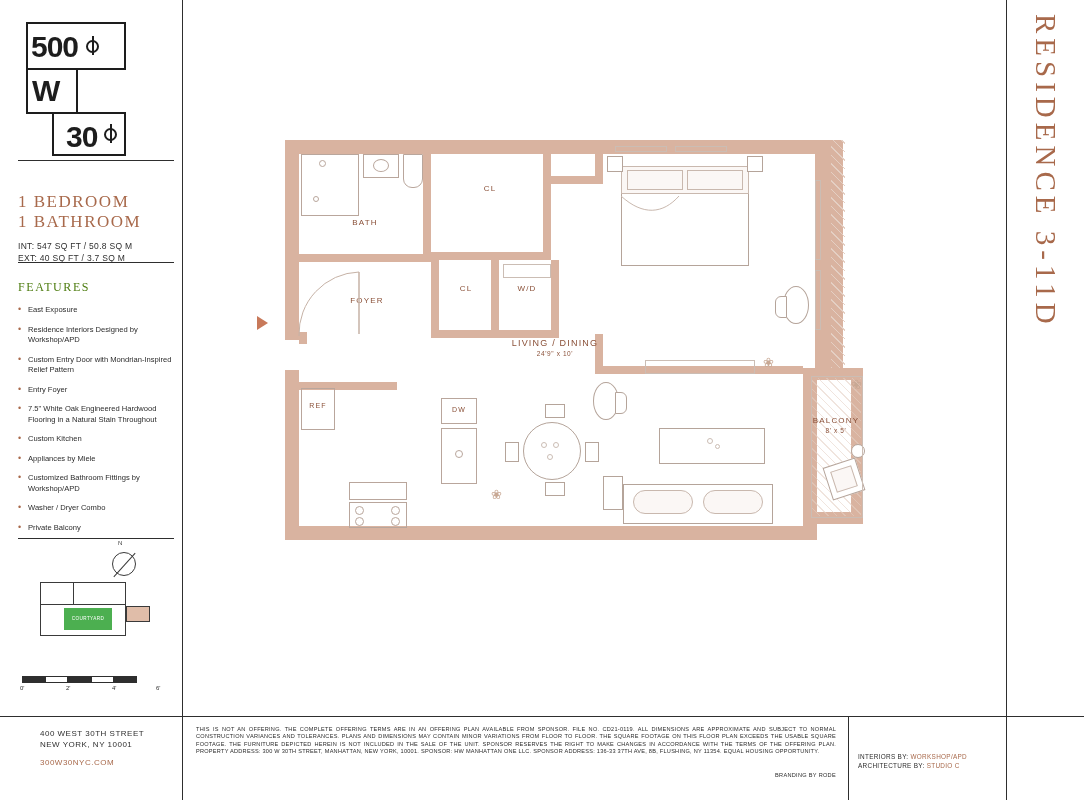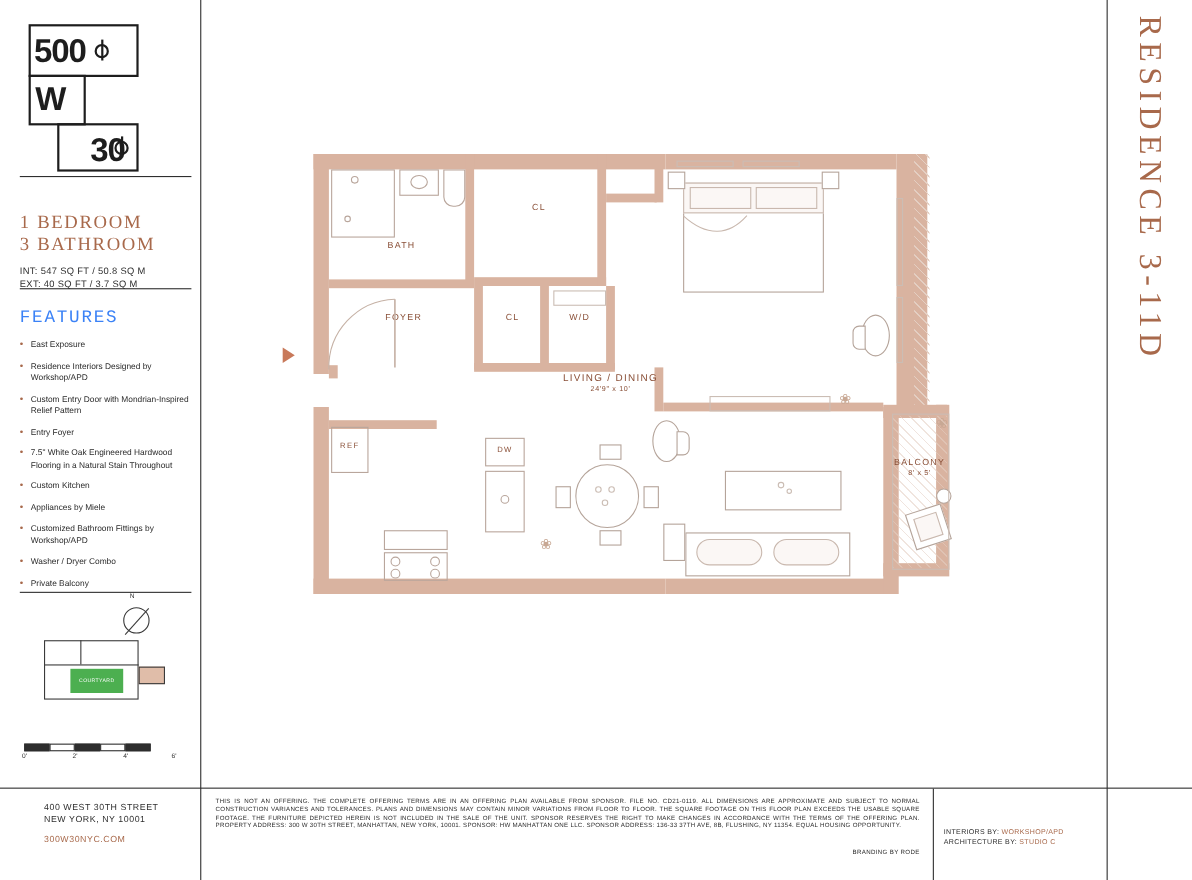--- a/index.html
+++ b/index.html
@@ -19,30 +19,30 @@
   .hr { position:absolute; background:#2e2e2e; height:1px; left:18px; right:8px; }
 
   .logo-box { position:absolute; left:26px; top:22px; width:100px; height:116px; }
   .logo-box .cell { position:absolute; border:2px solid #1d1d1d; }
   .logo-row1 { left:0; top:0; width:100px; height:48px; }
   .logo-row2 { left:0; top:46px; width:52px; height:46px; }
   .logo-row3 { left:26px; top:90px; width:74px; height:44px; }
   .logo-t { position:absolute; font-family:"Liberation Sans", sans-serif; font-weight:700; font-size:30px; letter-spacing:-1px; color:#1d1d1d; }
   .logo-300 { left:5px; top:8px; }
   .logo-w { left:6px; top:52px; }
-  .logo-30 { left:56px; top:98px; }
+  .logo-30 { left:40px; top:98px; }
   .logo-o-ring { position:absolute; width:13px; height:13px; border:2px solid #1d1d1d; border-radius:50%; }
   .logo-o-bar { position:absolute; width:2px; height:19px; background:#1d1d1d; }
 
   .title-block { position:absolute; left:18px; top:192px; width:156px; }
   .unit-title { font-family:"Liberation Serif", serif; color:#a8694b; font-size:17px; letter-spacing:1.5px; line-height:20px; }
   .unit-sub { margin-top:8px; font-size:8.5px; letter-spacing:0.3px; line-height:12px; color:#2e2e2e; }
 
   .features { position:absolute; left:18px; top:280px; width:160px; }
-  .features h3 { font-family:Liberation Mono, monospace; color:#3b82f6; font-size:16px; letter-spacing:1.6px; margin:0 0 10px 0; font-weight:400; }
+  .features h3 { font-family:Liberation Serif, serif; color:#4d7c0f; font-size:12px; letter-spacing:1.6px; margin:0 0 10px 0; font-weight:400; }
   .features ul { list-style:none; margin:0; padding:0; }
   .features li { position:relative; padding-left:10px; font-size:7.6px; line-height:10.5px; margin-bottom:9px; color:#2b2b2b; }
   .features li:before { content:"•"; position:absolute; left:0; top:-1px; color:#a8694b; font-size:9px; }
 
   
   .keymap { position:absolute; left:30px; top:570px; width:120px; height:70px; }
   .km-outer { position:absolute; left:10px; top:12px; width:86px; height:54px; border:1px solid #3a3a3a; background:#fff; }
   .km-div1 { position:absolute; left:10px; top:34px; width:86px; height:1px; background:#3a3a3a; }
   .km-div2 { position:absolute; left:43px; top:12px; width:1px; height:22px; background:#3a3a3a; }
   .km-court { position:absolute; left:34px; top:38px; width:48px; height:22px; background:#4caf50; }
@@ -118,21 +118,21 @@
       <div class="logo-o-ring" style="left:60px; top:18px;"></div>
       <div class="logo-o-bar" style="left:66px; top:14px;"></div>
       <div class="logo-o-ring" style="left:78px; top:106px;"></div>
       <div class="logo-o-bar" style="left:84px; top:102px;"></div>
     </div>
 
     <div class="hr" style="top:160px;"></div>
 
     <div class="title-block">
       <div class="unit-title">1 BEDROOM</div>
-      <div class="unit-title">3 BATHROOM</div>
+      <div class="unit-title">1 BATHROOM</div>
       <div class="unit-sub">INT: 547 SQ FT / 50.8 SQ M</div>
       <div class="unit-sub" style="margin-top:0;">EXT: 40 SQ FT / 3.7 SQ M</div>
     </div>
 
     <div class="hr" style="top:262px;"></div>
 
     <div class="features">
       <h3>FEATURES</h3>
       <ul>
         <li>East Exposure</li>
@@ -246,21 +246,21 @@
     <div class="thin circ" style="left:118px; top:39px; width:16px; height:13px;"></div>
     <div class="thin" style="left:148px; top:34px; width:20px; height:34px; border-radius:0 0 9px 9px;"></div>
     <div class="lbl" style="left:80px; top:98px; width:60px;">BATH</div>
 
     <div class="lbl" style="left:200px; top:64px; width:70px;">CL</div>
 
     <div class="lbl" style="left:186px; top:164px; width:50px;">CL</div>
     <div class="lbl" style="left:246px; top:164px; width:52px;">W/D</div>
     <div class="thin2" style="left:248px; top:144px; width:48px; height:14px;"></div>
 
-    <div class="lbl" style="left:82px; top:164px; width:60px;">FOYER</div>
+    <div class="lbl" style="left:82px; top:176px; width:60px;">FOYER</div>
     <svg style="position:absolute; left:42px; top:148px; width:66px; height:70px;">
       <path d="M2 68 A62 62 0 0 1 62 4" fill="none" stroke="#c6b2a6" stroke-width="1"></path>
       <line x1="62" y1="4" x2="62" y2="66" stroke="#c6b2a6" stroke-width="1.5"></line>
     </svg>
 
     <div class="thin" style="left:46px; top:268px; width:34px; height:42px;"></div>
     <div class="lbl" style="left:42px; top:282px; width:42px; font-size:7px;">REF</div>
     <div class="thin" style="left:186px; top:278px; width:36px; height:26px;"></div>
     <div class="lbl" style="left:186px; top:286px; width:36px; font-size:7px;">DW</div>
     <div class="thin" style="left:186px; top:308px; width:36px; height:56px;"></div>

